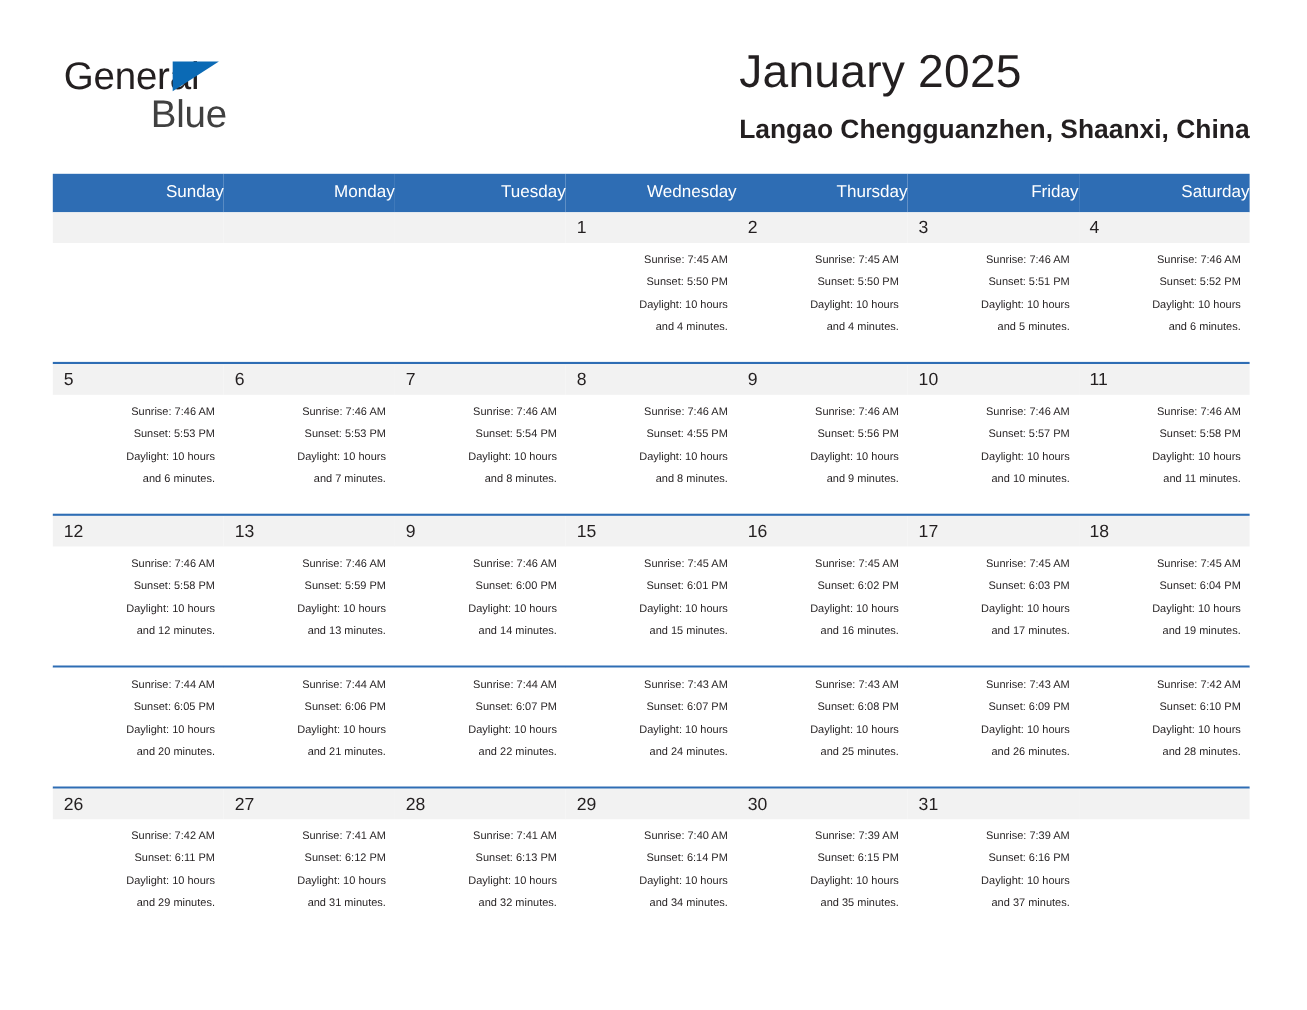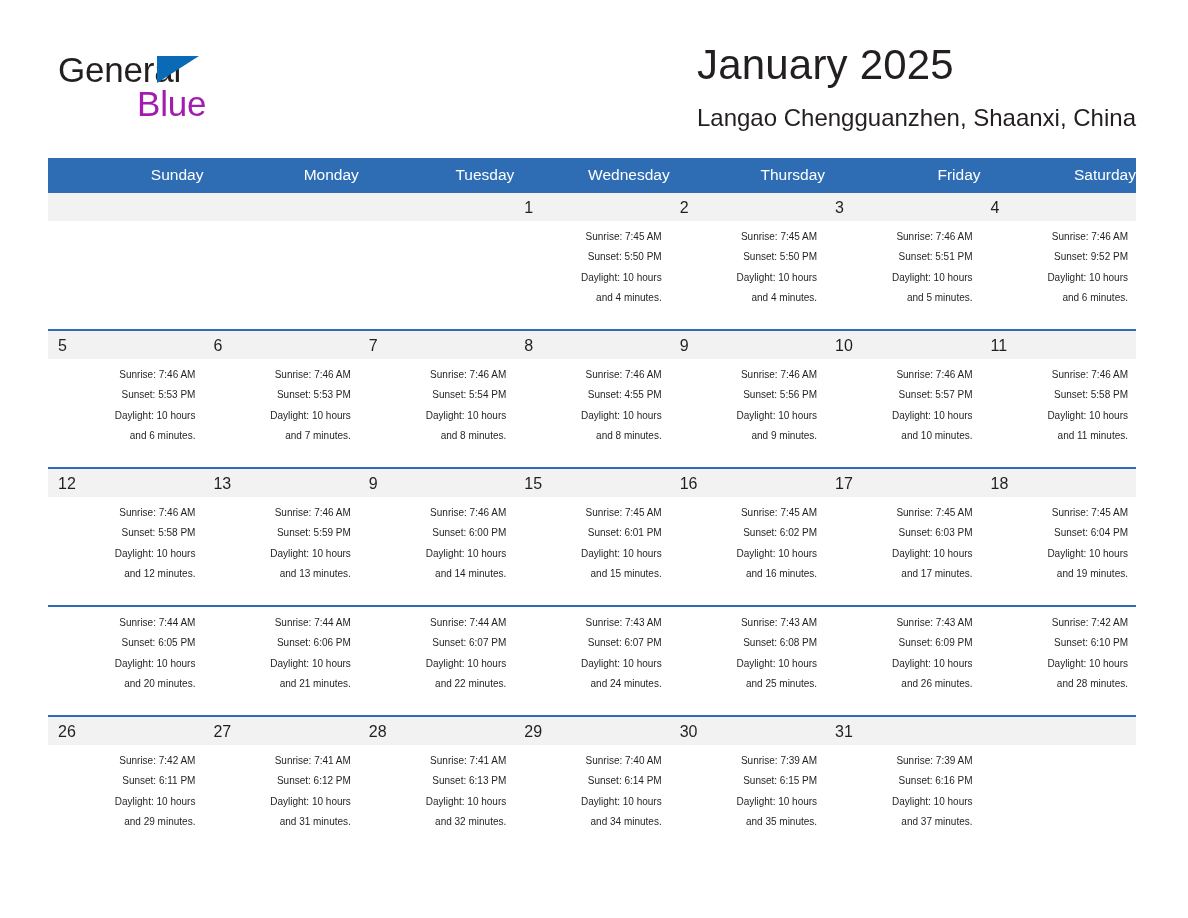--- a/index.html
+++ b/index.html
@@ -53,21 +53,21 @@
     height: 0;
     border-left: 42px solid #0b6ab5;
     border-bottom: 27px solid transparent;
   }
   .logo-blue {
     position: absolute;
     left: 79px;
     top: 34px;
     font-size: 35px;
     line-height: 40px;
-    color: #a21caf;
+    color: #404040;
     letter-spacing: -0.2px;
   }
 
   .title-block {
     position: absolute;
     right: 0;
     top: 0;
     text-align: left;
   }
   .cal-title {
@@ -76,21 +76,21 @@
     color: #231f20;
     font-weight: normal;
     margin: 0;
     letter-spacing: 0.2px;
   }
   .cal-subtitle {
     font-size: 24px;
     line-height: 32px;
     color: #231f20;
     margin: 10px 0 0 0;
-    font-weight: normal;
+    font-weight: bold;
   }
 
   
   .calendar {
     position: absolute;
     left: 48px;
     top: 158px;
     width: 1088px;
     border-collapse: collapse;
     table-layout: fixed;
@@ -248,21 +248,21 @@
             <div class="detail">
               <div>Sunrise: 7:46 AM</div>
               <div>Sunset: 5:51 PM</div>
               <div>Daylight: 10 hours</div>
               <div>and 5 minutes.</div>
             </div>
           </td>
         <td>
             <div class="detail">
               <div>Sunrise: 7:46 AM</div>
-              <div>Sunset: 9:52 PM</div>
+              <div>Sunset: 5:52 PM</div>
               <div>Daylight: 10 hours</div>
               <div>and 6 minutes.</div>
             </div>
           </td>
       </tr>
       <tr class="weeksep">
           <td colspan="7"></td>
         </tr>
 
       <tr class="daynum-row">

